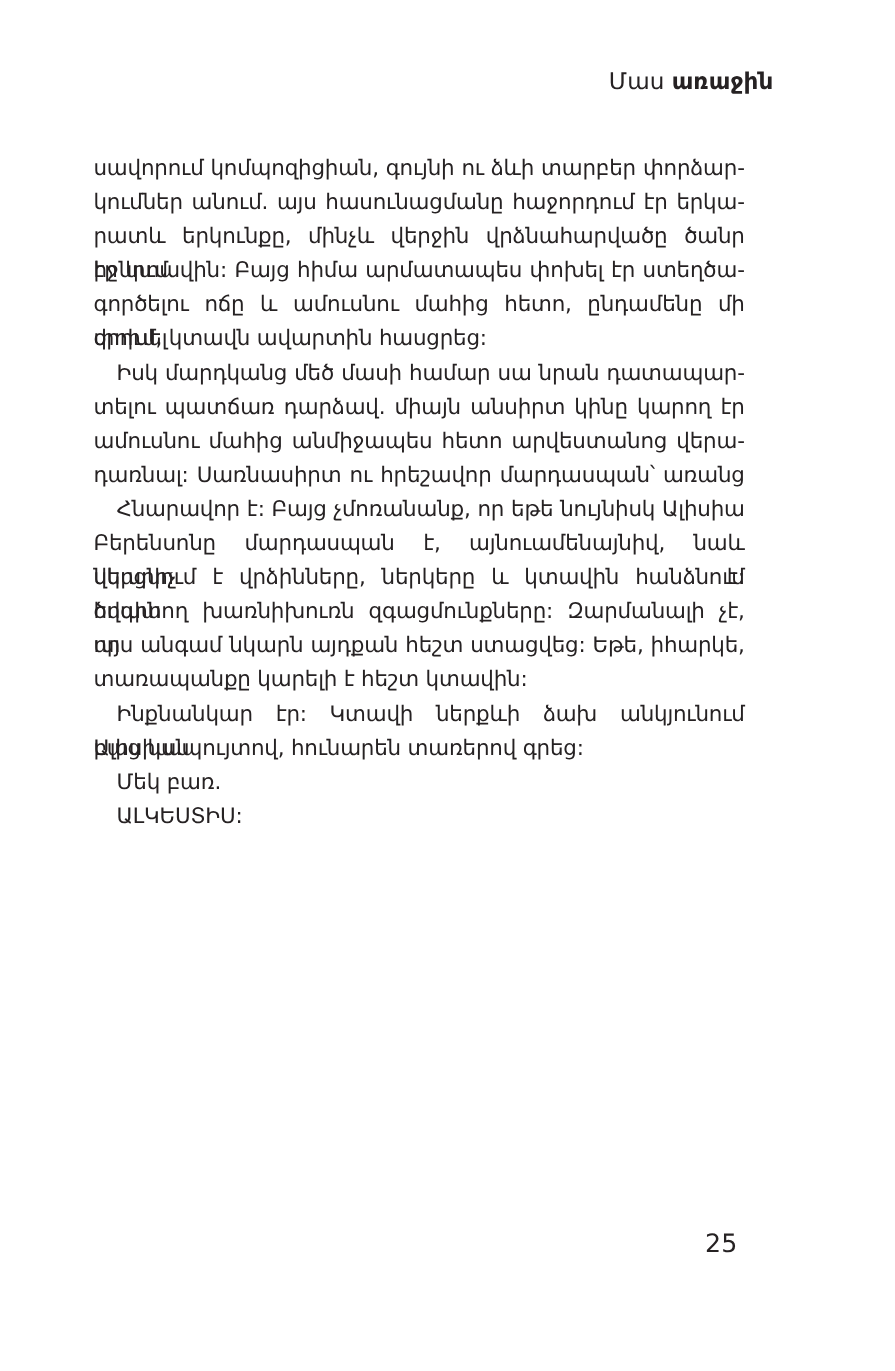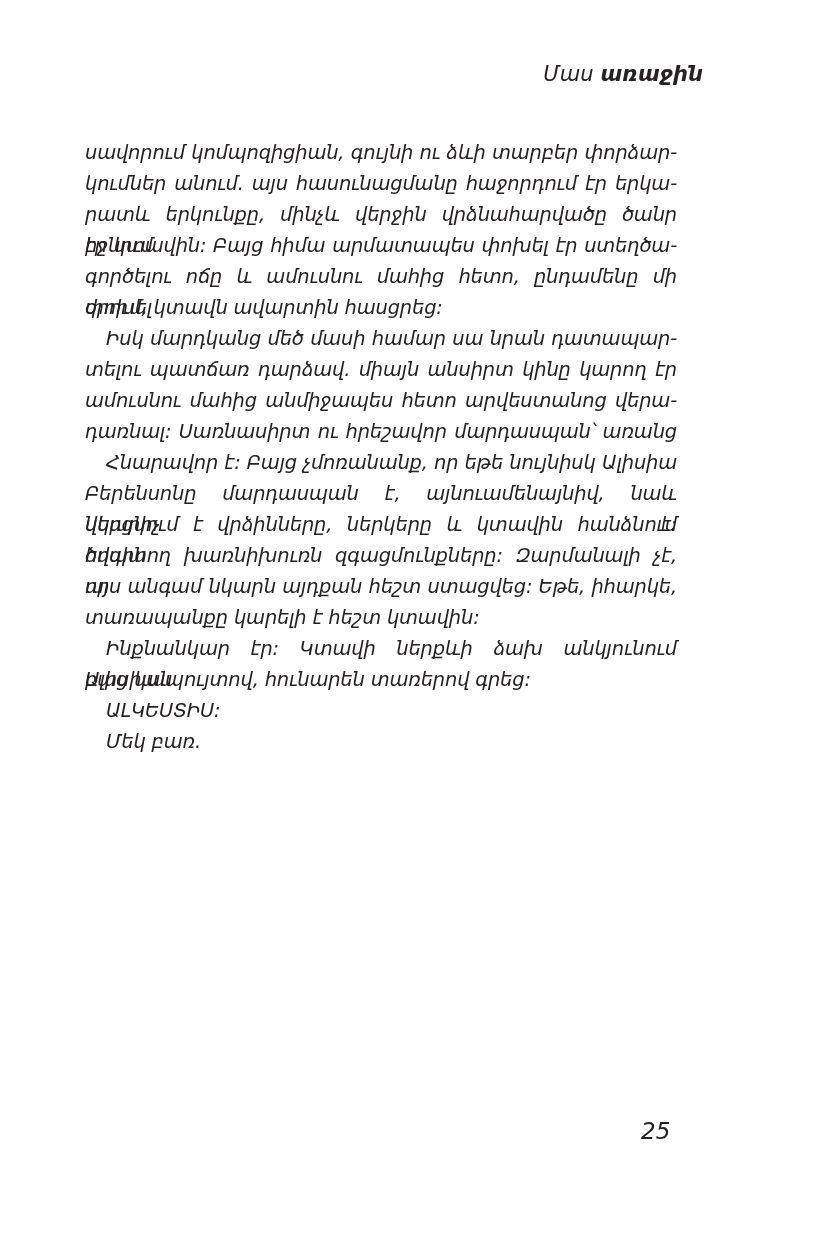--- a/index.html
+++ b/index.html
@@ -8,21 +8,20 @@
     background: #ffffff;
   }
   .page {
     position: relative;
     width: 814px;
     height: 1246px;
     background: #ffffff;
     overflow: hidden;
     font-family: "DejaVu Sans", "Liberation Sans", sans-serif;
     color: #262223;
-    font-style: italic;
   }
   .running-header {
     position: absolute;
     top: 62px;
     right: 111px;
     font-size: 21px;
     line-height: 24px;
     text-align: right;
     color: #262223;
     white-space: nowrap;
@@ -84,19 +83,19 @@
       <div class="line">ամուսնու մահից անմիջապես հետո արվեստանոց վերա-</div>
       <div class="line">դառնալ: Սառնասիրտ ու հրեշավոր մարդասպան՝ առանց</div>
       <div class="line indent">Հնարավոր է: Բայց չմոռանանք, որ եթե նույնիսկ Ալիսիա</div>
       <div class="line">Բերենսոնը մարդասպան է, այնուամենայնիվ, նաև նկարիչ է:</div>
       <div class="line">վերցնում է վրձինները, ներկերը և կտավին հանձնում հոգին</div>
       <div class="line">ծվատող խառնիխուռն զգացմունքները: Զարմանալի չէ, որ</div>
       <div class="line">այս անգամ նկարն այդքան հեշտ ստացվեց: Եթե, իհարկե,</div>
       <div class="line last">տառապանքը կարելի է հեշտ կտավին:</div>
       <div class="line indent">Ինքնանկար էր: Կտավի ներքևի ձախ անկյունում Ալիսիան</div>
       <div class="line last">բաց կապույտով, հունարեն տառերով գրեց:</div>
+      <div class="line last indent">Մեկ բառ.</div>
       <div class="line last indent">ԱԼԿԵՍՏԻՍ:</div>
-      <div class="line last indent">Մեկ բառ.</div>
     </div>
 
   <div class="page-number">25</div>
 
 </div>
 
 </body></html>

